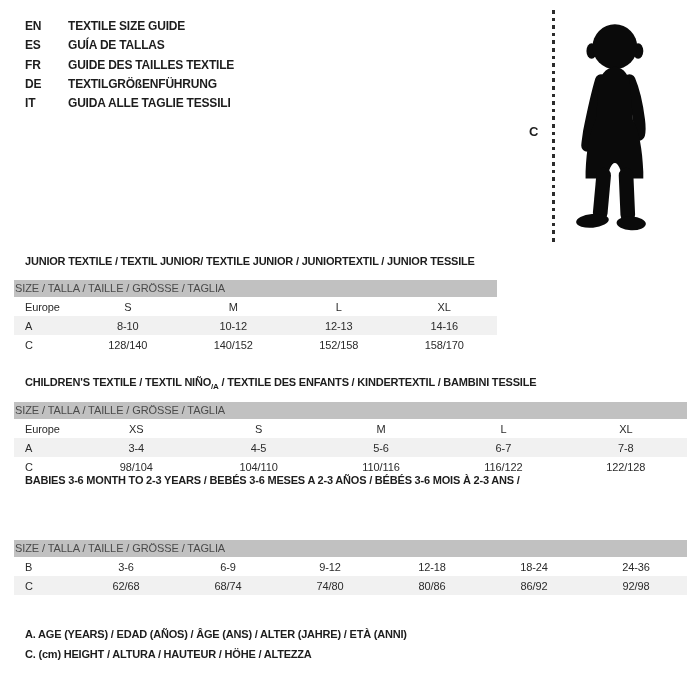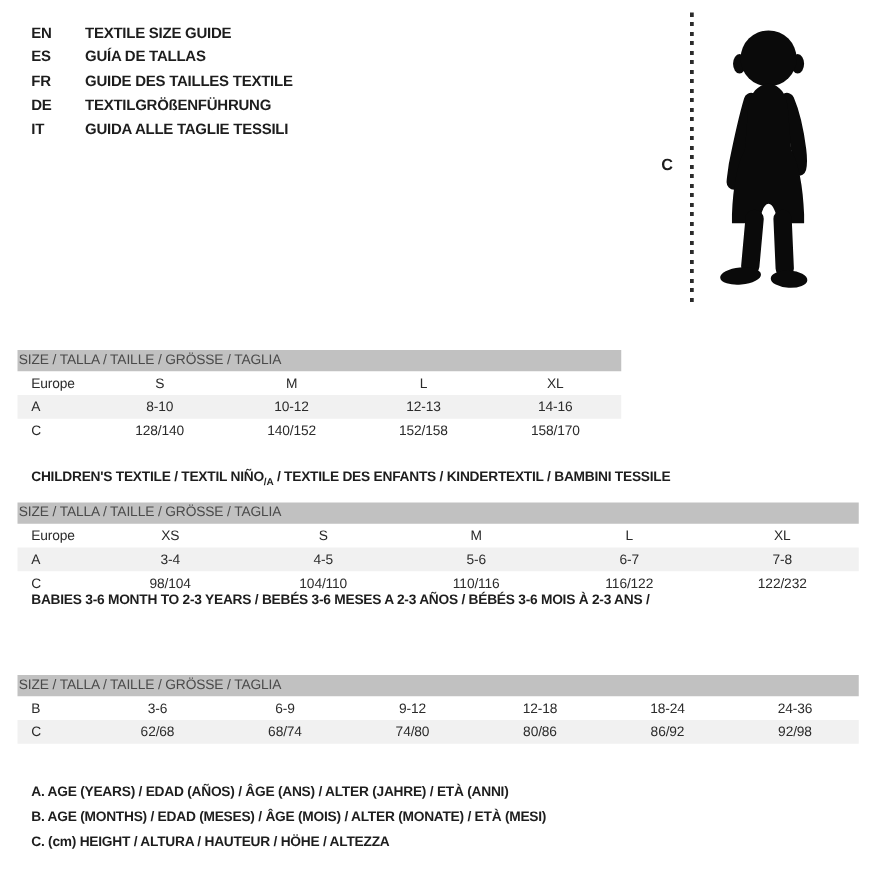--- a/index.html
+++ b/index.html
@@ -72,20 +72,23 @@
     <circle class="fill" cx="66" cy="33" r="26"></circle>
     <path class="stroke" stroke-width="14" d="M50 72 C 44 92 40 112 36 132 C 35 140 34 145 34 148"></path>
     <path class="stroke" stroke-width="14" d="M83 72 C 89 86 92 102 94 118 C 95 126 95 131 94 135"></path>
     <path class="fill" d="M66 56 C 55 58 48 66 47 80 C 46 94 45 106 44 118 C 37 130 33 152 32 178 L 32 186 L 57 186 C 59 176 62 168 66 168 C 70 168 73 176 75 186 L 99 186 L 99 178 C 98 152 94 130 87 118 C 86 106 85 94 84 80 C 83 66 77 58 66 56 Z"></path>
     <path class="stroke" stroke-width="17" d="M53 182 L 49 226"></path>
     <path class="stroke" stroke-width="17" d="M79 182 L 81 228"></path>
     <ellipse class="fill" cx="40" cy="235" rx="19" ry="8" transform="rotate(-5 40 235)"></ellipse>
     <ellipse class="fill" cx="85" cy="238" rx="17" ry="8" transform="rotate(3 85 238)"></ellipse>
   </svg>
 
+  <div class="sec-title" style="top:251px;">
+    <span>JUNIOR TEXTILE / TEXTIL JUNIOR/ TEXTILE JUNIOR / JUNIORTEXTIL / JUNIOR TESSILE</span><sub></sub><span></span>
+  </div>
   <div class="size-table" style="top:280px;width:483px;">
     <div class="size-bar">SIZE / TALLA / TAILLE / GRÖSSE / TAGLIA</div>
     <div class="trow">
       <div class="tlabel">Europe</div>
       <div class="tcell">S</div>
       <div class="tcell">M</div>
       <div class="tcell">L</div>
       <div class="tcell">XL</div>
     </div>
     <div class="trow alt">
@@ -124,21 +127,21 @@
       <div class="tcell">5-6</div>
       <div class="tcell">6-7</div>
       <div class="tcell">7-8</div>
     </div>
     <div class="trow">
       <div class="tlabel">C</div>
       <div class="tcell">98/104</div>
       <div class="tcell">104/110</div>
       <div class="tcell">110/116</div>
       <div class="tcell">116/122</div>
-      <div class="tcell">122/232</div>
+      <div class="tcell">122/128</div>
     </div>
   </div>
 
   <div class="sec-title" style="top:470px;">
     <div><span>BABIES 3-6 MONTH TO 2-3 YEARS / BEBÉS 3-6 MESES A 2-3 AÑOS / BÉBÉS 3-6 MOIS À 2-3 ANS /</span></div>
   </div>
   <div class="size-table" style="top:540px;width:673px;">
     <div class="size-bar">SIZE / TALLA / TAILLE / GRÖSSE / TAGLIA</div>
     <div class="trow">
       <div class="tlabel">B</div>
@@ -155,17 +158,16 @@
       <div class="tcell">68/74</div>
       <div class="tcell">74/80</div>
       <div class="tcell">80/86</div>
       <div class="tcell">86/92</div>
       <div class="tcell">92/98</div>
     </div>
   </div>
 
   <div class="legend">
     <div>A. AGE (YEARS) / EDAD (AÑOS) / ÂGE (ANS) / ALTER (JAHRE) / ETÀ (ANNI)</div>
-    <div>B. AGE (MONTHS) / EDAD (MESES) / ÂGE (MOIS) / ALTER (MONATE) / ETÀ (MESI)</div>
     <div>C. (cm) HEIGHT / ALTURA / HAUTEUR / HÖHE / ALTEZZA</div>
   </div>
 
 </div>
 
 </body></html>

